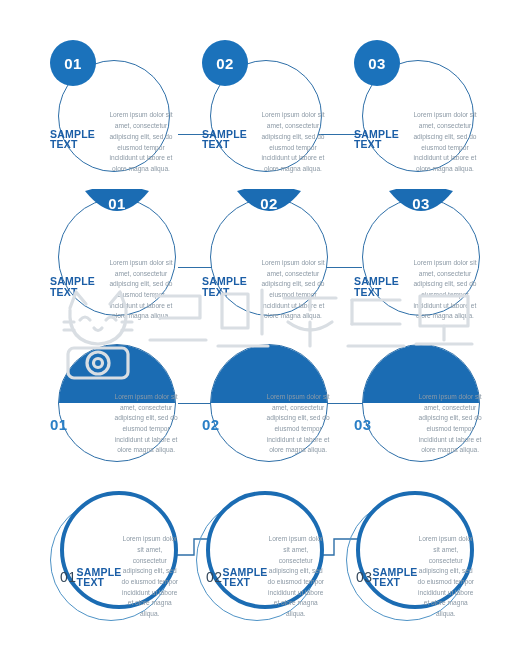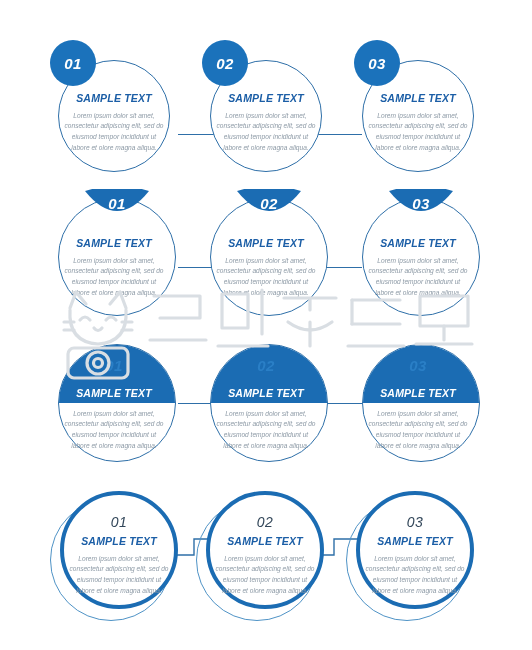--- a/index.html
+++ b/index.html
@@ -35,38 +35,37 @@
 
   
   .row {
     position: absolute;
     left: 0;
     width: 532px;
   }
   .cell {
     position: absolute;
     top: 0;
-    font-style: italic;
   }
 
   
   .circle-box {
     position: relative;
     width: 128px;
     height: 128px;
   }
 
   .txtwrap {
     position: absolute;
     left: 0;
-    top: 8px;
+    top: 16px;
     width: 128px;
     height: 128px;
     display: flex;
-    flex-direction: column;
+    flex-direction: row;
     align-items: center;
     justify-content: flex-start;
     box-sizing: border-box;
     z-index: 3;
   }
 
   .num {
     font-size: 15px;
     font-weight: bold;
     letter-spacing: 0.5px;

